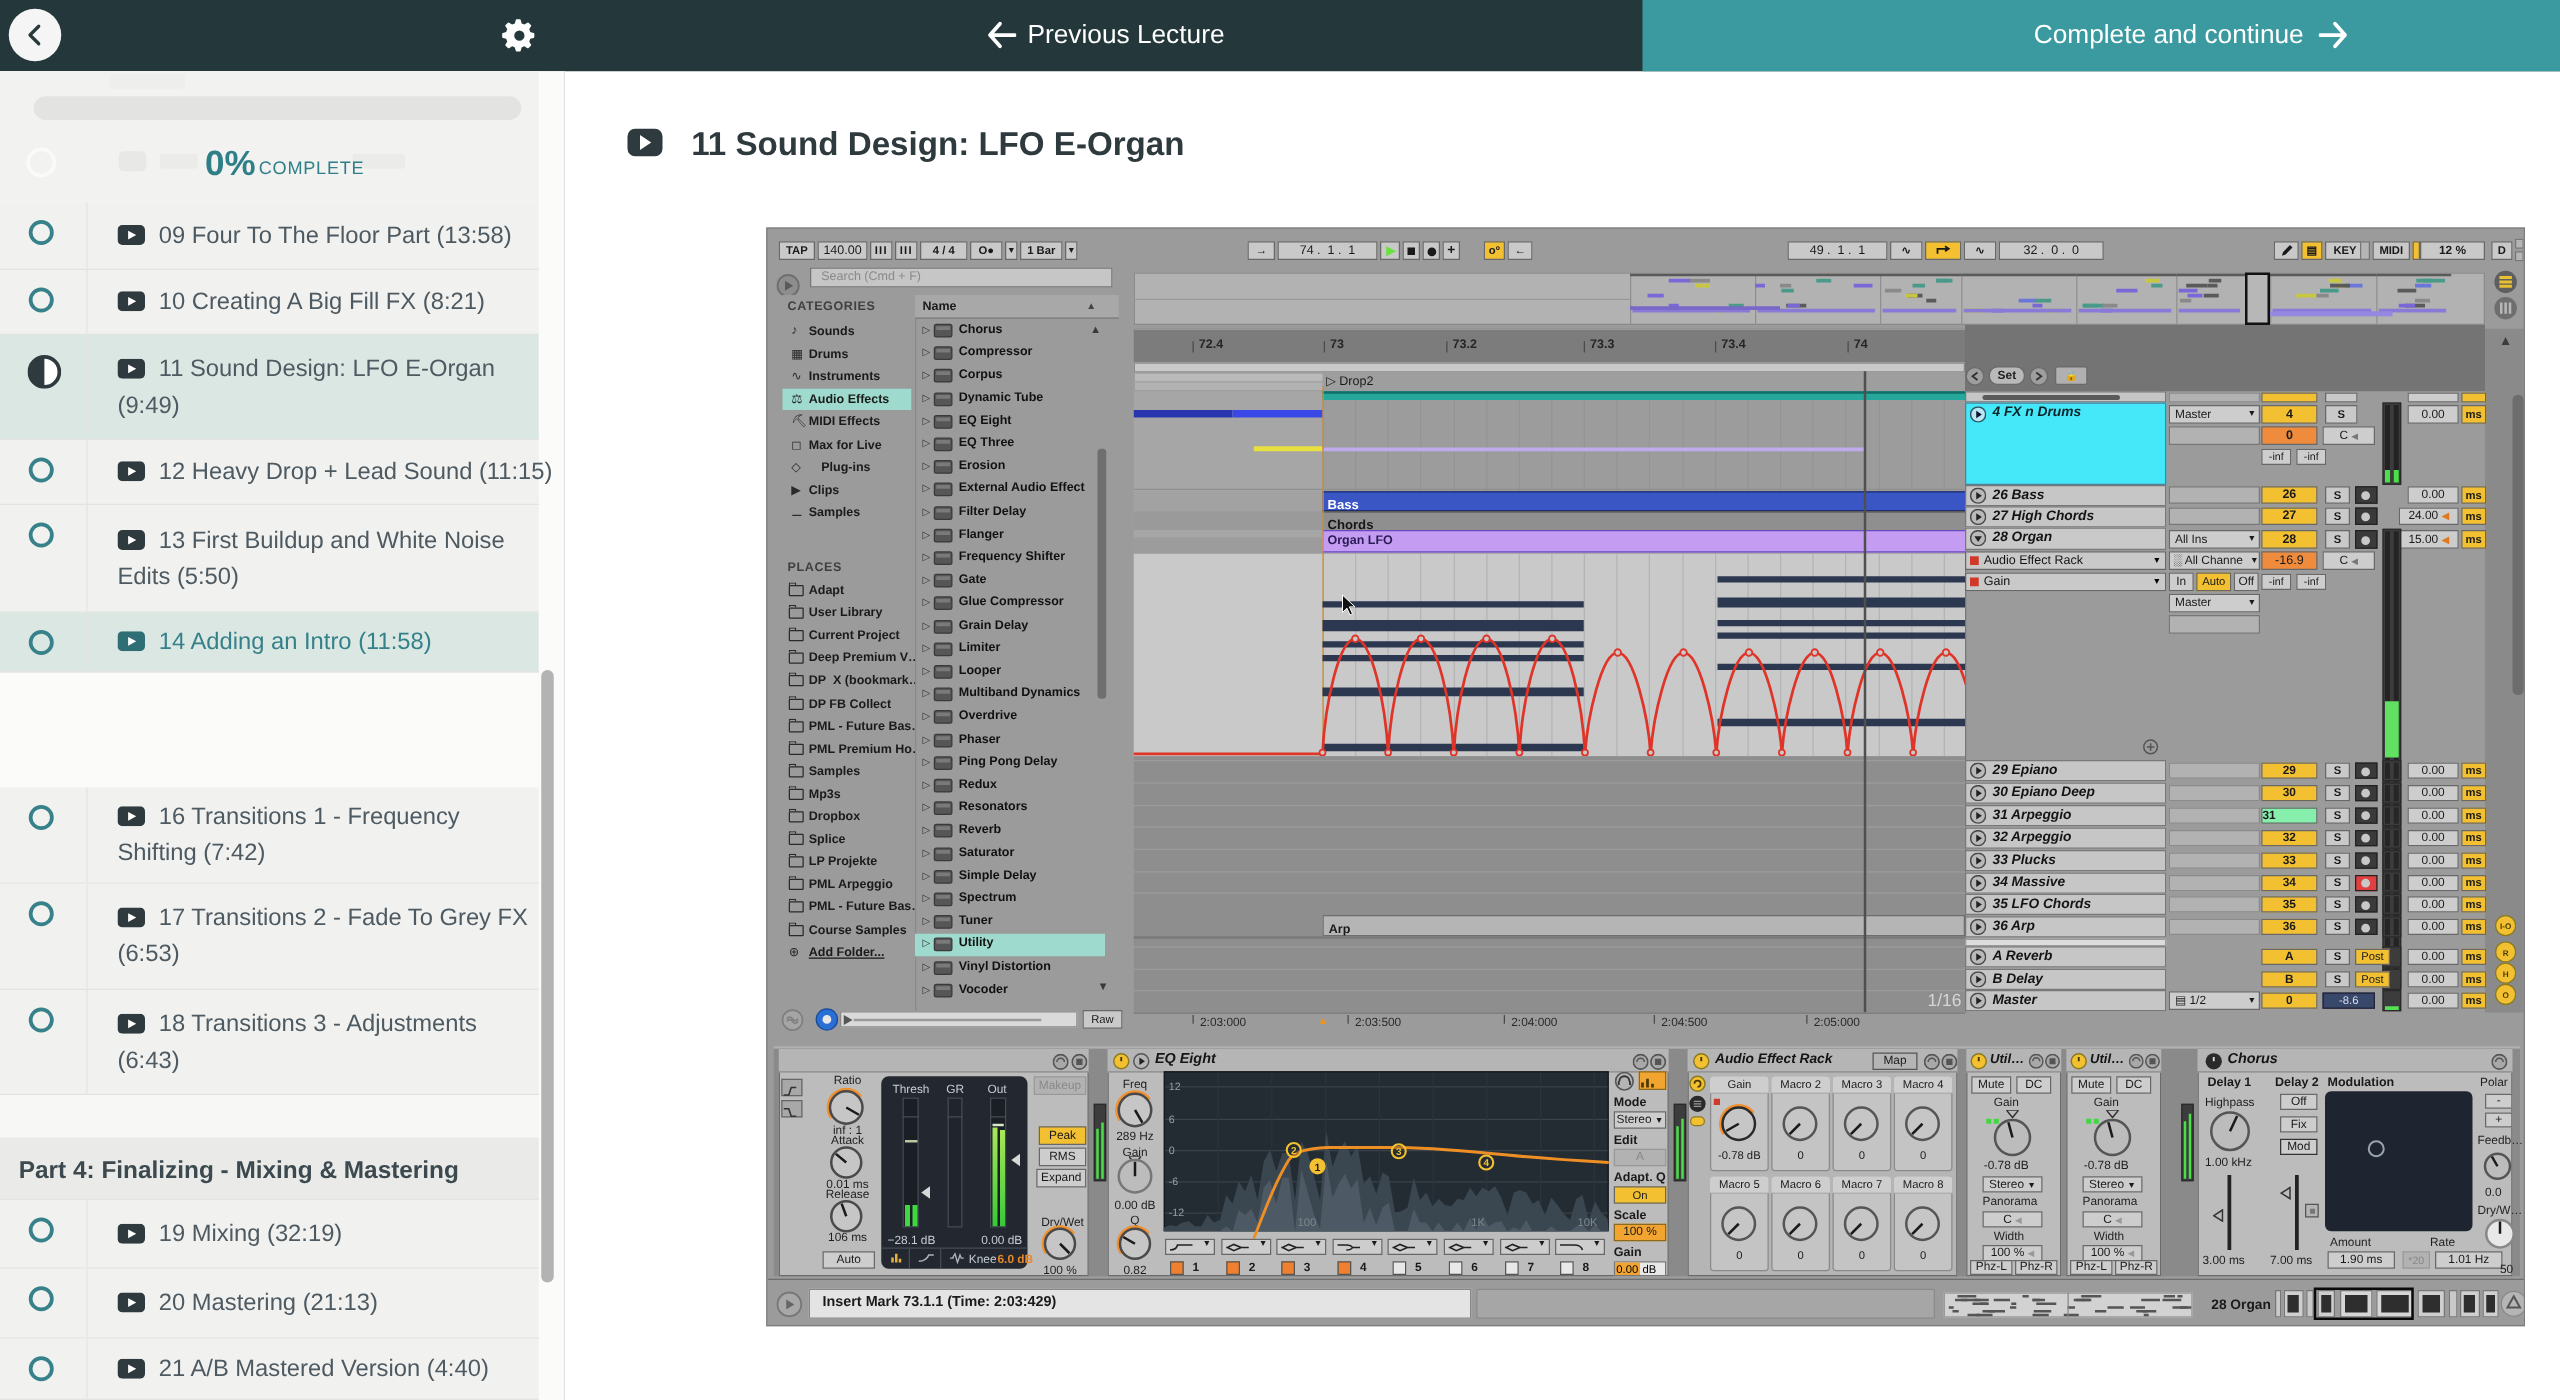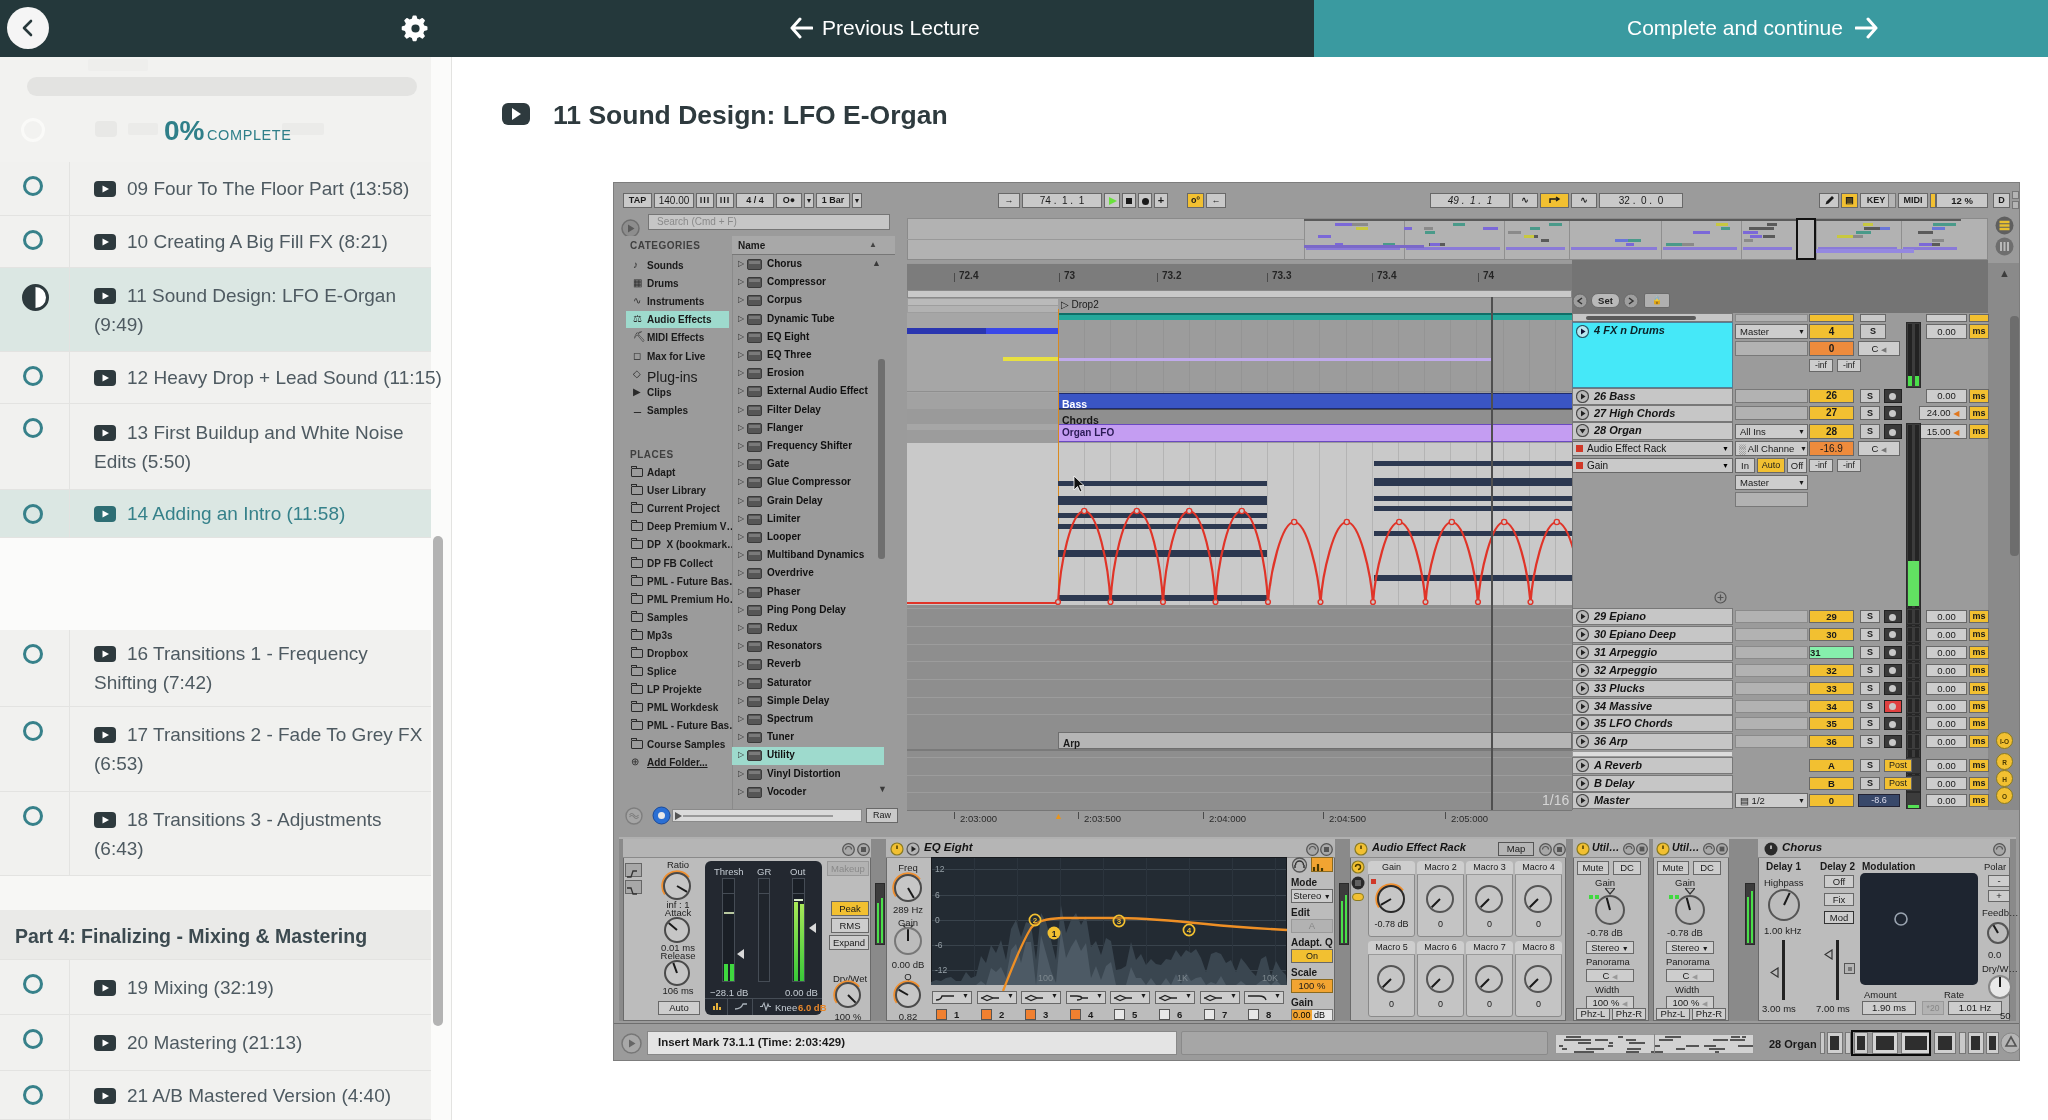--- a/index.html
+++ b/index.html
@@ -168,21 +168,21 @@
       </div>
       <div class="abs" style="left:508px;top:10px;width:14px;height:15px;background:#c9c9c9;border:1px solid #686868;">
         <div style="position:absolute;left:3px;top:4px;width:6px;height:6px;background:#1a1a1a;"></div>
       </div>
       <div class="abs" style="left:524px;top:10px;width:14px;height:15px;background:#c9c9c9;border:1px solid #686868;">
         <div style="position:absolute;left:3px;top:3.5px;width:7px;height:7px;border-radius:50%;background:#1a1a1a;"></div>
       </div>
       <div class="abs" style="left:540px;top:10px;width:14px;height:15px;background:#c9c9c9;border:1px solid #686868;color:#1a1a1a;font-size:9px;font-weight:bold;text-align:center;line-height:12px;font-size:11px;">+</div>
       <div class="abs" style="left:573px;top:10px;width:17px;height:15px;background:#f2c031;border:1px solid #686868;color:#1a1a1a;font-size:9px;font-weight:bold;text-align:center;line-height:13px;">oº</div>
       <div class="abs" style="left:592px;top:10px;width:20px;height:15px;background:#c9c9c9;border:1px solid #686868;color:#1a1a1a;font-size:9px;font-weight:bold;text-align:center;line-height:13px;">←</div>
-      <div class="abs" style="left:816px;top:10px;width:80px;height:15px;background:#c9c9c9;border:1px solid #686868;color:#1a1a1a;font-size:9px;font-weight:bold;text-align:center;line-height:13px;font-weight:normal;font-size:10px;font-style:italic;">49&nbsp;.&nbsp;&nbsp;1&nbsp;.&nbsp;&nbsp;1</div>
+      <div class="abs" style="left:816px;top:10px;width:80px;height:15px;background:#c9c9c9;border:1px solid #686868;color:#1a1a1a;font-size:9px;font-weight:bold;text-align:center;line-height:13px;font-weight:normal;font-size:10px;">49&nbsp;.&nbsp;&nbsp;1&nbsp;.&nbsp;&nbsp;1</div>
       <div class="abs" style="left:898px;top:10px;width:26px;height:15px;background:#c9c9c9;border:1px solid #686868;color:#1a1a1a;font-size:9px;font-weight:bold;text-align:center;line-height:13px;">∿</div>
       <div class="abs" style="left:926px;top:10px;width:29px;height:15px;background:#f2c031;border:1px solid #686868;color:#1a1a1a;font-size:9px;font-weight:bold;text-align:center;"><svg width="14" height="10" viewBox="0 0 14 10" style="margin-top:2px">
           <path d="M2 7 L2 3 L10 3 M8 1 L11 3 L8 5" stroke="#1a1a1a" stroke-width="1.4" fill="none"></path>
         </svg></div>
       <div class="abs" style="left:957px;top:10px;width:26px;height:15px;background:#c9c9c9;border:1px solid #686868;color:#1a1a1a;font-size:9px;font-weight:bold;text-align:center;line-height:13px;">∿</div>
       <div class="abs" style="left:985px;top:10px;width:84px;height:15px;background:#c9c9c9;border:1px solid #686868;color:#1a1a1a;font-size:9px;font-weight:bold;text-align:center;line-height:13px;font-weight:normal;font-size:10px;">32&nbsp;.&nbsp;&nbsp;0&nbsp;.&nbsp;&nbsp;0</div>
       <div class="abs" style="left:1205px;top:10px;width:20px;height:15px;background:#c9c9c9;border:1px solid #686868;color:#1a1a1a;font-size:9px;font-weight:bold;text-align:center;"><svg width="11" height="11" viewBox="0 0 11 11" style="margin-top:1px">
           <path d="M1.5 9.5 L2.5 6.5 L8 1 L10 3 L4.5 8.5 Z" fill="#1a1a1a"></path>
         </svg></div>
       <div class="abs" style="left:1227px;top:10px;width:17px;height:15px;background:#f2c031;border:1px solid #686868;color:#1a1a1a;font-size:9px;font-weight:bold;text-align:center;line-height:13px;">▤</div>
@@ -208,21 +208,21 @@
       <div class="abs" style="left:19px;top:112.19999999999999px;font-size:10px;color:#2a2a2a;">∿</div>
       <div class="abs" style="left:33px;top:113.19999999999999px;font-size:10px;font-weight:bold;color:#1a1a1a;">Instruments</div>
       <div class="abs" style="left:12px;top:128.29999999999998px;width:103px;height:17px;background:#9edacd;"></div>
       <div class="abs" style="left:19px;top:130.29999999999998px;font-size:10px;color:#2a2a2a;">⚖</div>
       <div class="abs" style="left:33px;top:131.29999999999998px;font-size:10px;font-weight:bold;color:#1a1a1a;">Audio Effects</div>
       <div class="abs" style="left:19px;top:148.39999999999998px;font-size:10px;color:#2a2a2a;">⛏</div>
       <div class="abs" style="left:33px;top:149.39999999999998px;font-size:10px;font-weight:bold;color:#1a1a1a;">MIDI Effects</div>
       <div class="abs" style="left:19px;top:166.49999999999997px;font-size:10px;color:#2a2a2a;">◻</div>
       <div class="abs" style="left:33px;top:167.49999999999997px;font-size:10px;font-weight:bold;color:#1a1a1a;">Max for Live</div>
       <div class="abs" style="left:19px;top:184.59999999999997px;font-size:10px;color:#2a2a2a;">◇</div>
-      <div class="abs" style="left:33px;top:185.59999999999997px;font-size:14px;font-weight:normal;color:#1a1a1a;">Plug-ins</div>
+      <div class="abs" style="left:43px;top:185.59999999999997px;font-size:10px;font-weight:bold;color:#1a1a1a;">Plug-ins</div>
       <div class="abs" style="left:19px;top:202.69999999999996px;font-size:10px;color:#2a2a2a;">▶</div>
       <div class="abs" style="left:33px;top:203.69999999999996px;font-size:10px;font-weight:bold;color:#1a1a1a;">Clips</div>
       <div class="abs" style="left:19px;top:220.79999999999995px;font-size:10px;color:#2a2a2a;">⚊</div>
       <div class="abs" style="left:33px;top:221.79999999999995px;font-size:10px;font-weight:bold;color:#1a1a1a;">Samples</div>
       <div class="abs" style="left:16px;top:266px;font-size:10px;font-weight:bold;color:#3f3f3f;letter-spacing:0.5px;">PLACES</div>
       <div class="abs" style="left:17px;top:285px;width:12px;height:9px;border:1.4px solid #2a2a2a;border-radius:1px;"></div>
       <div class="abs" style="left:17px;top:283px;width:6px;height:2px;border:1.4px solid #2a2a2a;border-bottom:none;border-radius:1px 1px 0 0;"></div>
       <div class="abs" style="left:33px;top:284px;font-size:10px;font-weight:bold;color:#1a1a1a;white-space:nowrap;">Adapt</div>
       <div class="abs" style="left:17px;top:303.1px;width:12px;height:9px;border:1.4px solid #2a2a2a;border-radius:1px;"></div>
       <div class="abs" style="left:17px;top:301.1px;width:6px;height:2px;border:1.4px solid #2a2a2a;border-bottom:none;border-radius:1px 1px 0 0;"></div>
@@ -255,21 +255,21 @@
       <div class="abs" style="left:17px;top:464.0000000000002px;width:6px;height:2px;border:1.4px solid #2a2a2a;border-bottom:none;border-radius:1px 1px 0 0;"></div>
       <div class="abs" style="left:33px;top:465.0000000000002px;font-size:10px;font-weight:bold;color:#1a1a1a;white-space:nowrap;">Dropbox</div>
       <div class="abs" style="left:17px;top:484.10000000000025px;width:12px;height:9px;border:1.4px solid #2a2a2a;border-radius:1px;"></div>
       <div class="abs" style="left:17px;top:482.10000000000025px;width:6px;height:2px;border:1.4px solid #2a2a2a;border-bottom:none;border-radius:1px 1px 0 0;"></div>
       <div class="abs" style="left:33px;top:483.10000000000025px;font-size:10px;font-weight:bold;color:#1a1a1a;white-space:nowrap;">Splice</div>
       <div class="abs" style="left:17px;top:502.2000000000003px;width:12px;height:9px;border:1.4px solid #2a2a2a;border-radius:1px;"></div>
       <div class="abs" style="left:17px;top:500.2000000000003px;width:6px;height:2px;border:1.4px solid #2a2a2a;border-bottom:none;border-radius:1px 1px 0 0;"></div>
       <div class="abs" style="left:33px;top:501.2000000000003px;font-size:10px;font-weight:bold;color:#1a1a1a;white-space:nowrap;">LP Projekte</div>
       <div class="abs" style="left:17px;top:520.3000000000003px;width:12px;height:9px;border:1.4px solid #2a2a2a;border-radius:1px;"></div>
       <div class="abs" style="left:17px;top:518.3000000000003px;width:6px;height:2px;border:1.4px solid #2a2a2a;border-bottom:none;border-radius:1px 1px 0 0;"></div>
-      <div class="abs" style="left:33px;top:519.3000000000003px;font-size:10px;font-weight:bold;color:#1a1a1a;white-space:nowrap;">PML Workdesk</div>
+      <div class="abs" style="left:33px;top:519.3000000000003px;font-size:10px;font-weight:bold;color:#1a1a1a;white-space:nowrap;">PML Arpeggio</div>
       <div class="abs" style="left:17px;top:538.4000000000003px;width:12px;height:9px;border:1.4px solid #2a2a2a;border-radius:1px;"></div>
       <div class="abs" style="left:17px;top:536.4000000000003px;width:6px;height:2px;border:1.4px solid #2a2a2a;border-bottom:none;border-radius:1px 1px 0 0;"></div>
       <div class="abs" style="left:33px;top:537.4000000000003px;font-size:10px;font-weight:bold;color:#1a1a1a;white-space:nowrap;">PML - Future Bas…</div>
       <div class="abs" style="left:17px;top:556.5000000000003px;width:12px;height:9px;border:1.4px solid #2a2a2a;border-radius:1px;"></div>
       <div class="abs" style="left:17px;top:554.5000000000003px;width:6px;height:2px;border:1.4px solid #2a2a2a;border-bottom:none;border-radius:1px 1px 0 0;"></div>
       <div class="abs" style="left:33px;top:555.5000000000003px;font-size:10px;font-weight:bold;color:#1a1a1a;white-space:nowrap;">Course Samples</div>
       <div class="abs" style="left:17px;top:572.6000000000004px;font-size:10px;color:#2a2a2a;">⊕</div>
       <div class="abs" style="left:33px;top:573.6000000000004px;font-size:10px;font-weight:bold;color:#1a1a1a;white-space:nowrap;text-decoration:underline;">Add Folder...</div>
       <div class="abs" style="left:118px;top:53px;width:163px;height:573px;background:#9b9b9b;border-left:1px solid #8a8a8a;"></div>
       <div class="abs" style="left:118px;top:53px;width:163px;height:19px;background:#a8a8a8;border-bottom:1px solid #777;"></div>

